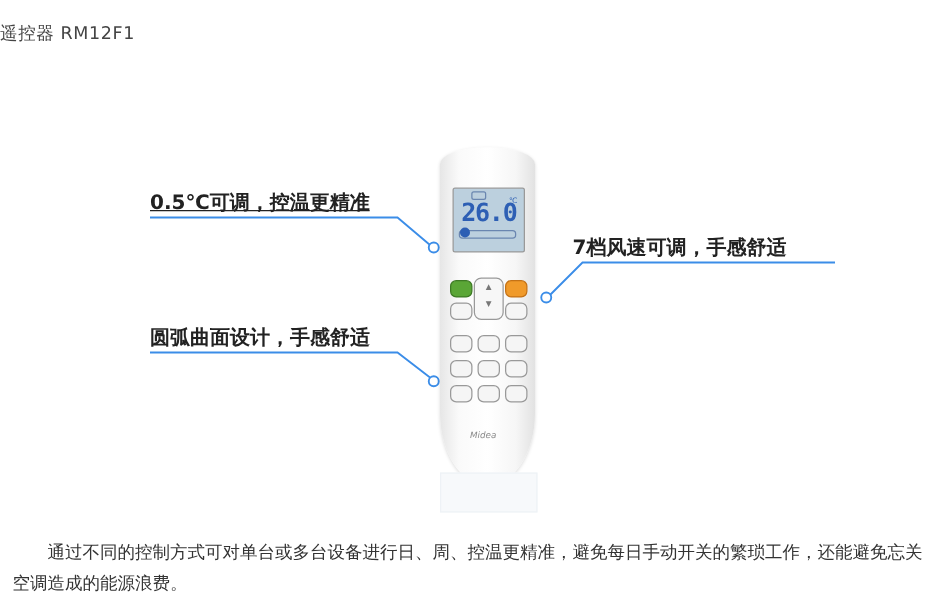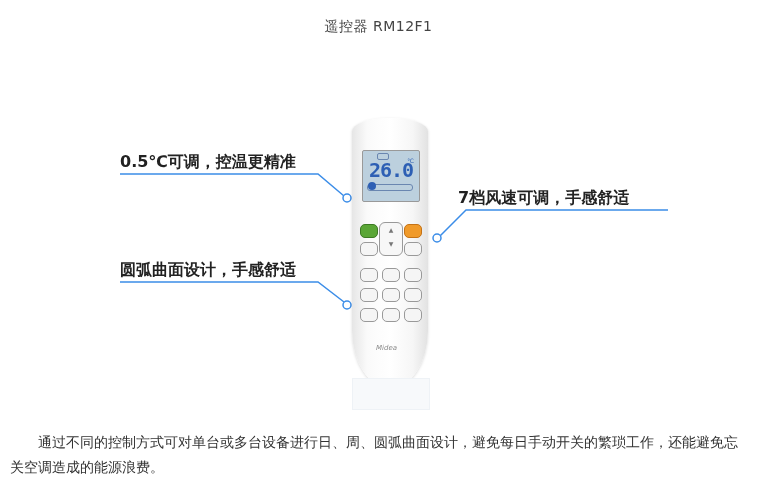--- a/index.html
+++ b/index.html
@@ -1,17 +1,17 @@
 <!DOCTYPE html>
 <html><head>
 <meta charset="utf-8">
 <style>
   html, body { margin:0; padding:0; background:#fff; }
   body { width:757px; height:485px; position:relative; overflow:hidden; font-family:"DejaVu Sans", sans-serif; color:#333; }
-  .title { position:absolute; top:18px; left:0; width:757px; text-align:center; font-size:14px; color:#444; letter-spacing:0.5px; }
+  .title { position:absolute; top:18px; left:0; width:757px; text-align:left; font-size:14px; color:#444; letter-spacing:0.5px; }
   .feature { position:absolute; font-size:16px; font-weight:bold; color:#222; white-space:nowrap; }
   .line { position:absolute; }
   .remote { position:absolute; left:352px; top:118px; width:76px; height:270px; border-radius:38px 38px 40px 40px / 14px 14px 60px 60px;
     background:linear-gradient(90deg,#e6e6e6 0%,#fafafa 20%,#ffffff 50%,#f6f6f6 80%,#e2e2e2 100%); box-shadow:0 1px 3px rgba(0,0,0,0.15); }
   .lcd { position:absolute; left:10px; top:32px; width:56px; height:50px; background:#bcd0de; border:1px solid #999; border-radius:2px; }
   .lcd-temp { position:absolute; left:6px; top:7px; font-family:"DejaVu Sans Mono", monospace; font-size:20px; font-weight:bold; color:#2d5fb4; letter-spacing:-1px; }
   .lcd-unit { position:absolute; right:5px; top:6px; font-size:6px; color:#2d5fb4; }
   .lcd-bar { position:absolute; left:4px; top:33px; width:44px; height:5px; border:1px solid #6a86b0; border-radius:3px; }
   .lcd-dot { position:absolute; left:5px; top:31px; width:8px; height:8px; border-radius:50%; background:#2d5fb4; }
   .lcd-mode { position:absolute; left:14px; top:2px; width:10px; height:5px; border:1px solid #6a86b0; border-radius:2px; }
@@ -21,21 +21,21 @@
   .rocker { position:absolute; left:27px; top:104px; width:22px; height:32px; border:1px solid #999; border-radius:6px; background:#f7f7f7; font-size:6px; color:#777; text-align:center; line-height:14px; }
   .logo { position:absolute; left:24px; top:226px; font-size:7px; color:#888; font-style:italic;text-align:center; }
   .base { position:absolute; left:352px; top:378px; width:76px; height:30px; background:#f7f9fb; border:1px solid #eef2f6; }
   .paragraph { position:absolute; left:10px; top:430px; width:740px; font-size:14px; line-height:25px; color:#333; text-indent:28px; }
 </style>
 </head>
 <body>
 
 <div class="title">遥控器 RM12F1</div>
 
-<div class="feature" style="left:120px;top:152px;">0.5℃可调，控温更精准</div>
+<div class="feature" style="left:120px;top:152px;text-decoration:underline;">0.5℃可调，控温更精准</div>
 <svg class="line" style="left:118px;top:170px;" width="236" height="36">
   <polyline points="2,4 200,4 226,26" fill="none" stroke="#3b8de8" stroke-width="1.5"></polyline>
   <circle cx="229" cy="28" r="4" fill="#fff" stroke="#3b8de8" stroke-width="1.5"></circle>
 </svg>
 
 <div class="feature" style="left:120px;top:260px;">圆弧曲面设计，手感舒适</div>
 <svg class="line" style="left:118px;top:278px;" width="236" height="36">
   <polyline points="2,4 200,4 226,24" fill="none" stroke="#3b8de8" stroke-width="1.5"></polyline>
   <circle cx="229" cy="27" r="4" fill="#fff" stroke="#3b8de8" stroke-width="1.5"></circle>
 </svg>
@@ -68,13 +68,13 @@
   <div class="btn" style="left:8px;top:170px;"></div>
   <div class="btn" style="left:30px;top:170px;"></div>
   <div class="btn" style="left:52px;top:170px;"></div>
   <div class="btn" style="left:8px;top:190px;"></div>
   <div class="btn" style="left:30px;top:190px;"></div>
   <div class="btn" style="left:52px;top:190px;"></div>
   <div class="logo">Midea</div>
 </div>
 <div class="base"></div>
 
-<div class="paragraph">通过不同的控制方式可对单台或多台设备进行日、周、圆弧曲面设计，避免每日手动开关的繁琐工作，还能避免忘关空调造成的能源浪费。</div>
+<div class="paragraph">通过不同的控制方式可对单台或多台设备进行日、周、控温更精准，避免每日手动开关的繁琐工作，还能避免忘关空调造成的能源浪费。</div>
 
 </body></html>

